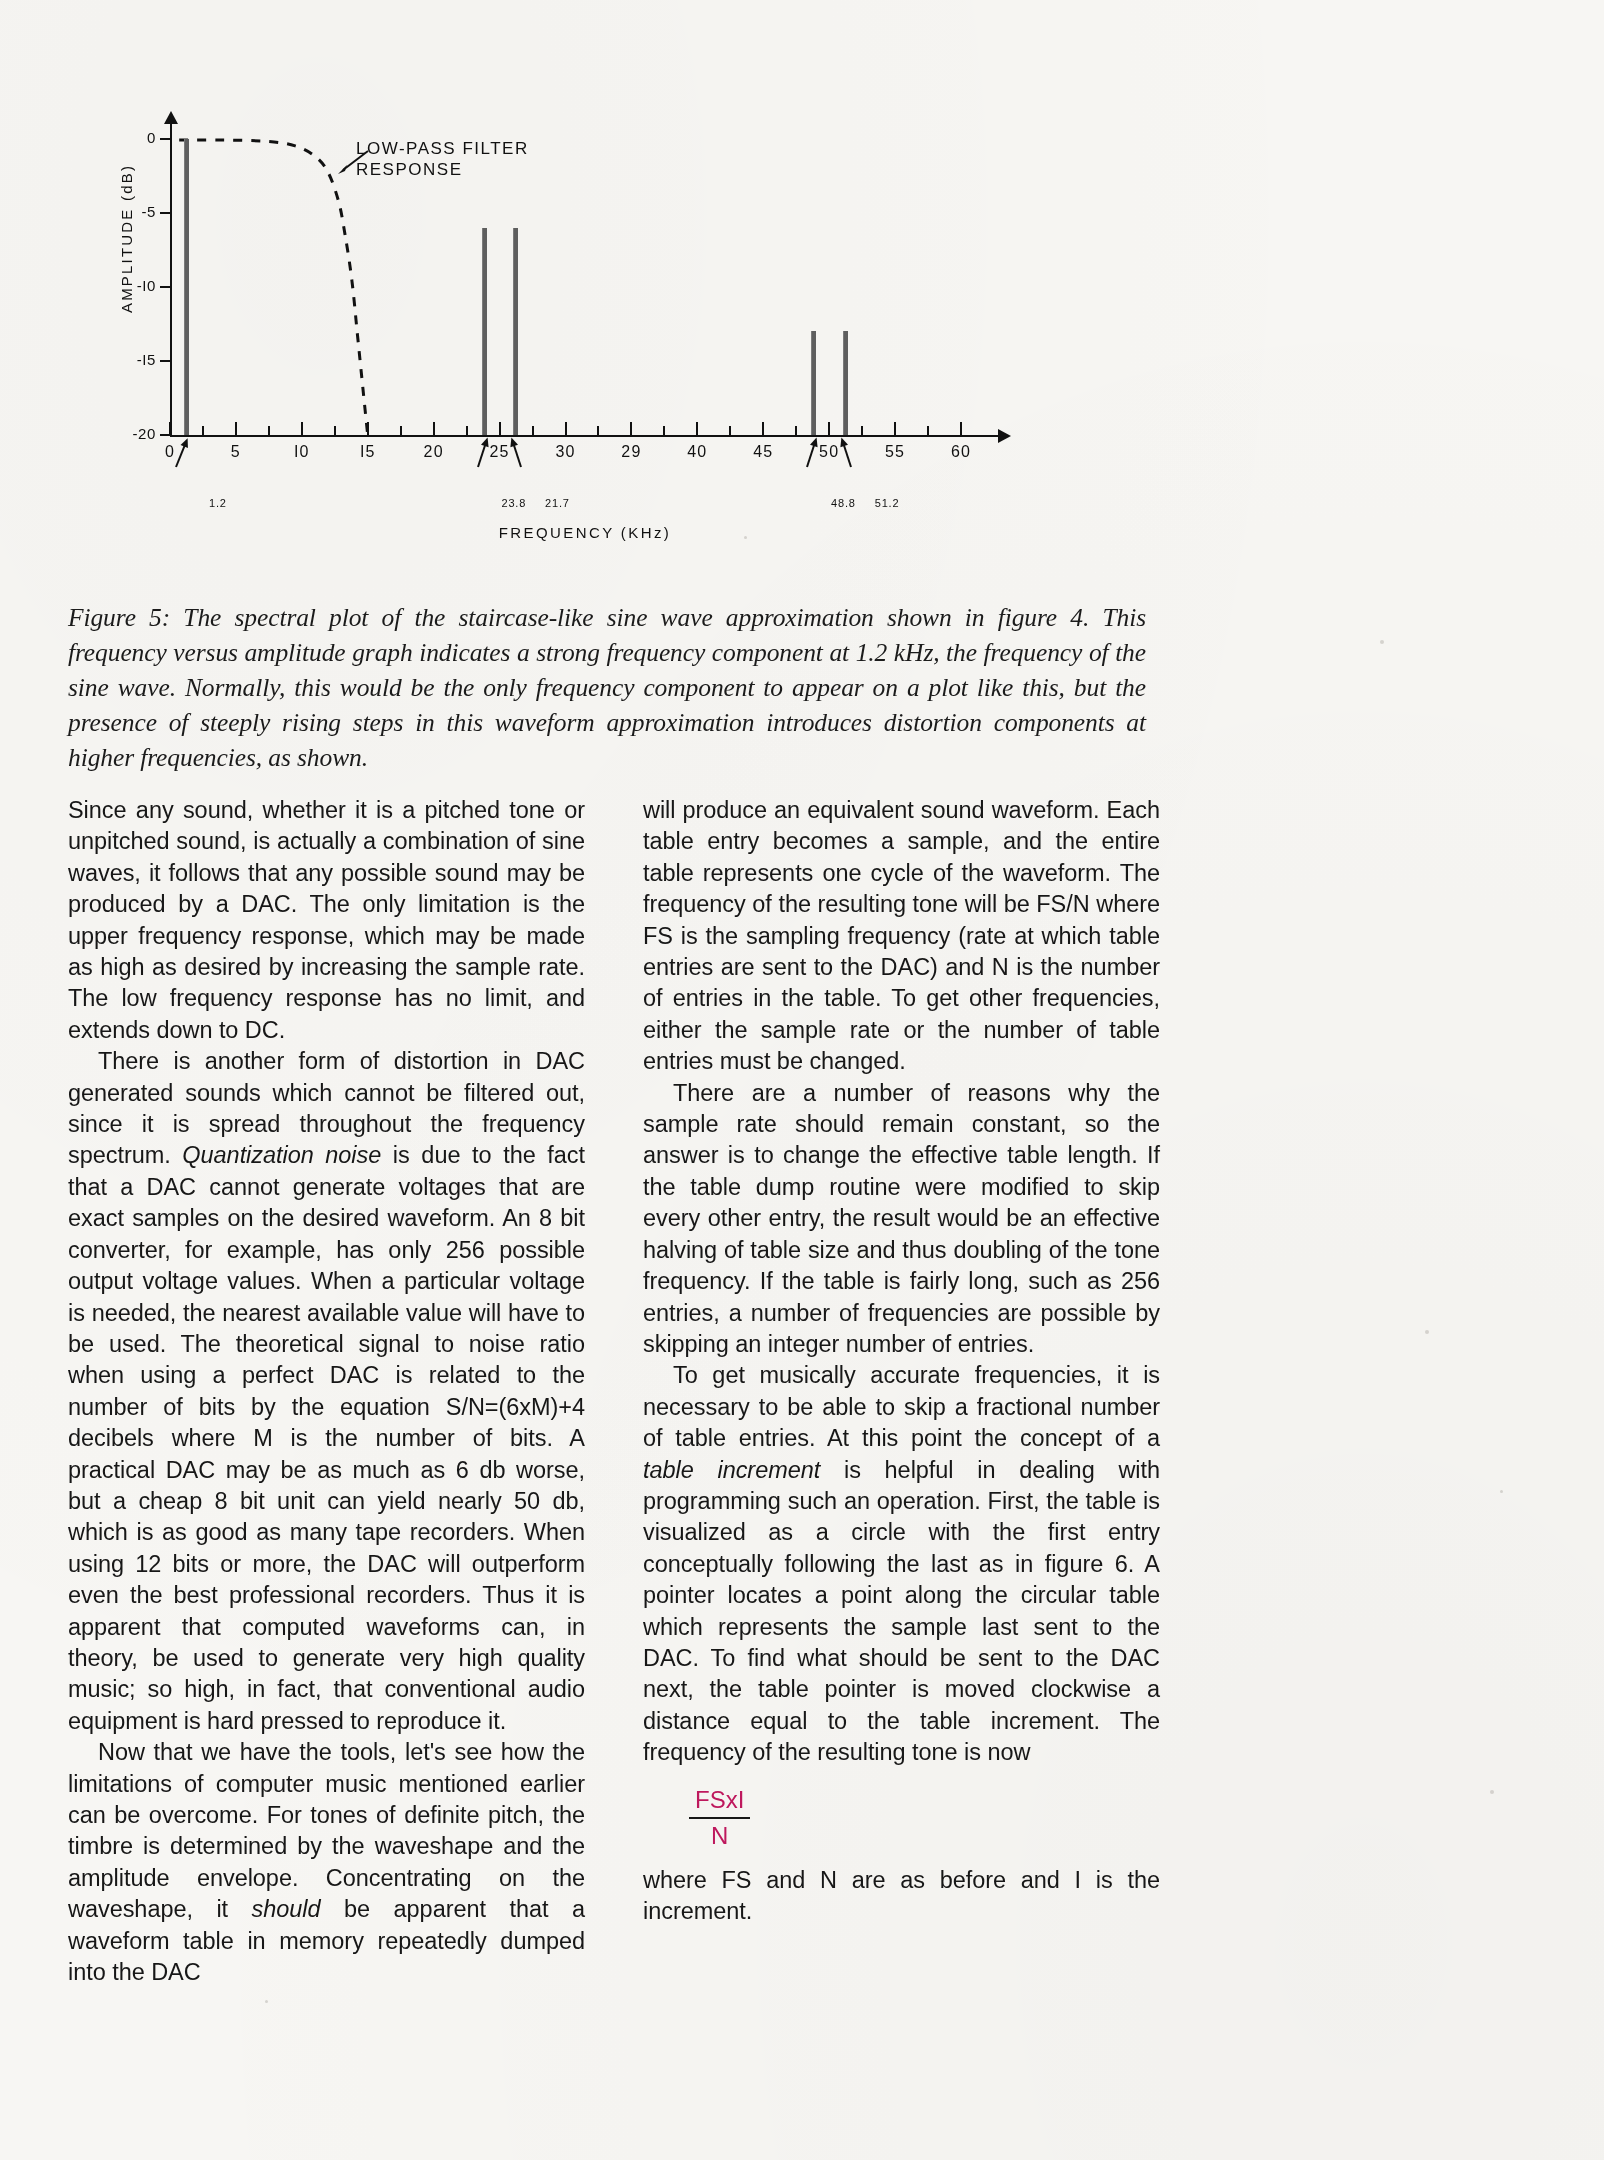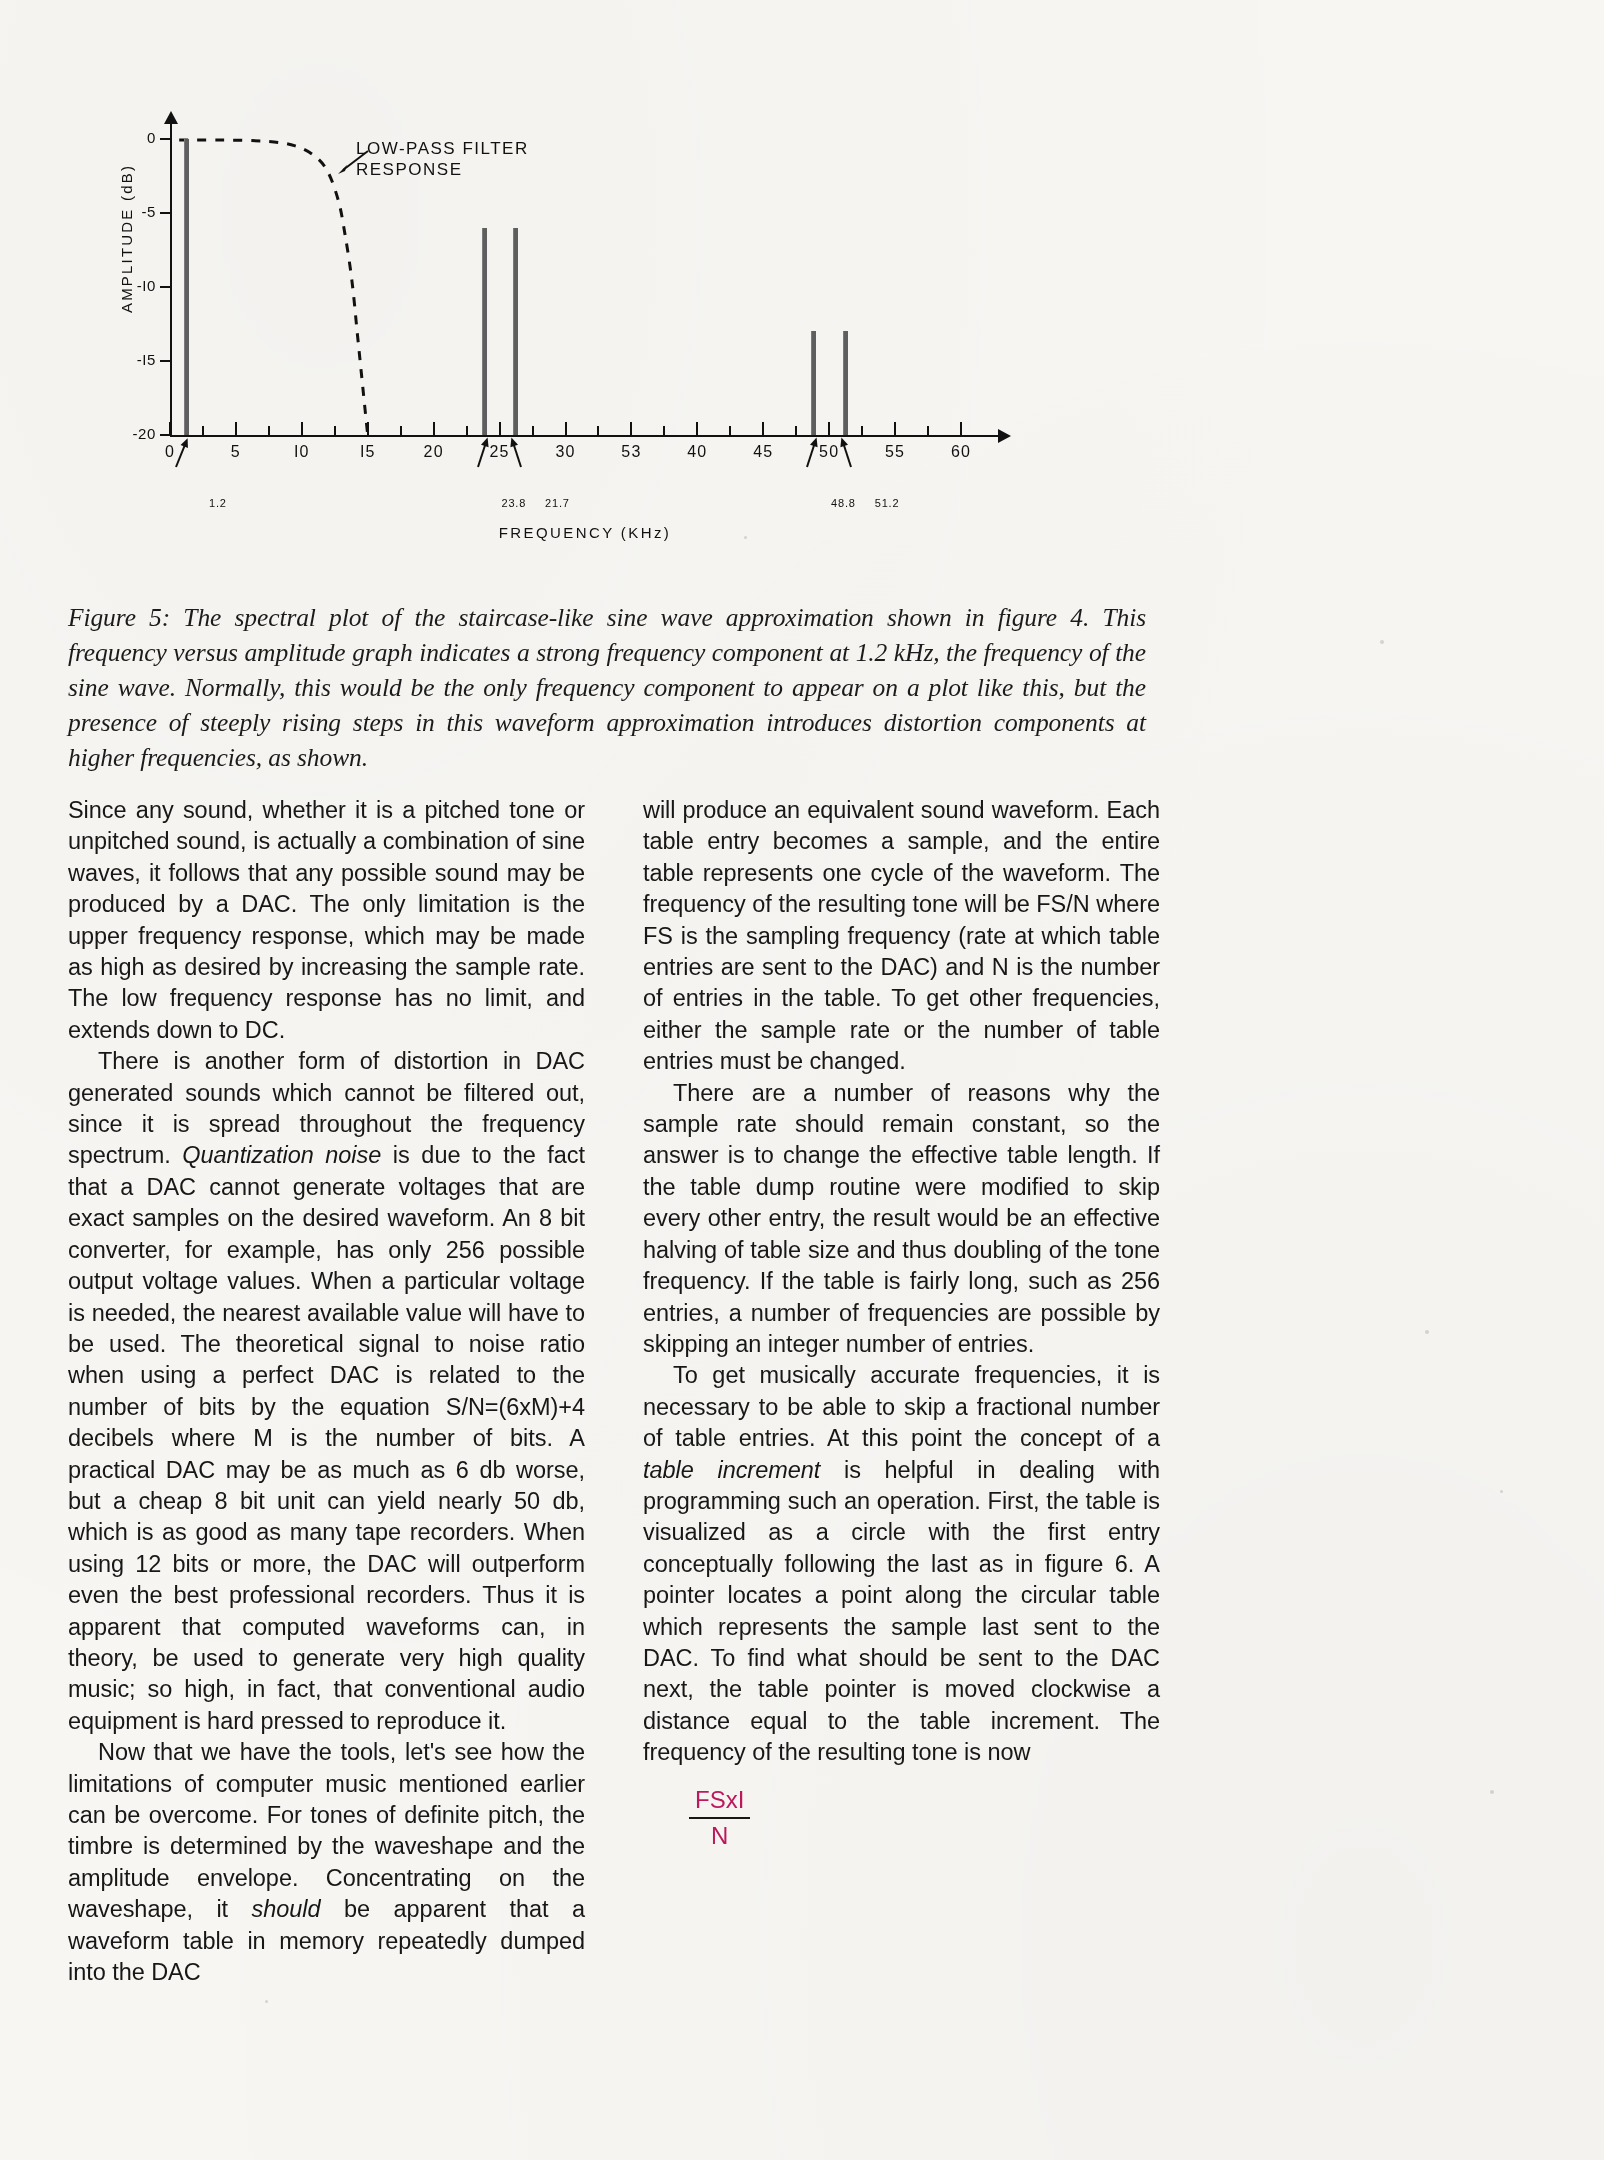--- a/index.html
+++ b/index.html
@@ -331,21 +331,21 @@
         <div class="xtick-label" style="left: 193.84px; top: 323px;">I0</div>
         <div class="xtick major" style="left: 258.76px; top: 302px;"></div>
         <div class="xtick-label" style="left: 259.76px; top: 323px;">I5</div>
         <div class="xtick major" style="left: 324.68px; top: 302px;"></div>
         <div class="xtick-label" style="left: 325.68px; top: 323px;">20</div>
         <div class="xtick major" style="left: 390.6px; top: 302px;"></div>
         <div class="xtick-label" style="left: 391.6px; top: 323px;">25</div>
         <div class="xtick major" style="left: 456.52px; top: 302px;"></div>
         <div class="xtick-label" style="left: 457.52px; top: 323px;">30</div>
         <div class="xtick major" style="left: 522.44px; top: 302px;"></div>
-        <div class="xtick-label" style="left: 523.44px; top: 323px;">53</div>
+        <div class="xtick-label" style="left: 523.44px; top: 323px;">29</div>
         <div class="xtick major" style="left: 588.36px; top: 302px;"></div>
         <div class="xtick-label" style="left: 589.36px; top: 323px;">40</div>
         <div class="xtick major" style="left: 654.28px; top: 302px;"></div>
         <div class="xtick-label" style="left: 655.28px; top: 323px;">45</div>
         <div class="xtick major" style="left: 720.2px; top: 302px;"></div>
         <div class="xtick-label" style="left: 721.2px; top: 323px;">50</div>
         <div class="xtick major" style="left: 786.12px; top: 302px;"></div>
         <div class="xtick-label" style="left: 787.12px; top: 323px;">55</div>
         <div class="xtick major" style="left: 852.04px; top: 302px;"></div>
         <div class="xtick-label" style="left: 853.04px; top: 323px;">60</div>
@@ -390,20 +390,21 @@
     </div>
 
     <div class="col">
       <p class="para">will produce an equivalent sound waveform. Each table entry becomes a sample, and the entire table represents one cycle of the waveform. The frequency of the resulting tone will be FS/N where FS is the sampling frequency (rate at which table entries are sent to the DAC) and N is the number of entries in the table. To get other frequencies, either the sample rate or the number of table entries must be changed.</p>
       <p class="para indent">There are a number of reasons why the sample rate should remain constant, so the answer is to change the effective table length. If the table dump routine were modified to skip every other entry, the result would be an effective halving of table size and thus doubling of the tone frequency. If the table is fairly long, such as 256 entries, a number of frequencies are possible by skipping an integer number of entries.</p>
       <p class="para indent"><span>To get musically accurate frequencies, it is necessary to be able to skip a fractional number of table entries. At this point the concept of a </span><i>table increment</i><span> is helpful in dealing with programming such an operation. First, the table is visualized as a circle with the first entry conceptually following the last as in figure 6. A pointer locates a point along the circular table which represents the sample last sent to the DAC. To find what should be sent to the DAC next, the table pointer is moved clockwise a distance equal to the table increment. The frequency of the resulting tone is now</span></p>
       <div class="fraction">
         <span class="numer">FSxI</span>
         <span class="denom">N</span>
       </div>
+      <p class="para">where FS and N are as before and I is the increment.</p>
     </div>
 
   </div>
 
 
   <div class="speck" style="left:1380px;top:640px;width:4px;height:4px;"></div>
   <div class="speck" style="left:1425px;top:1330px;width:4px;height:4px;"></div>
   <div class="speck" style="left:1500px;top:1490px;width:3px;height:3px;"></div>
   <div class="speck" style="left:1490px;top:1790px;width:4px;height:4px;"></div>
   <div class="speck" style="left:265px;top:2000px;width:3px;height:3px;"></div>

